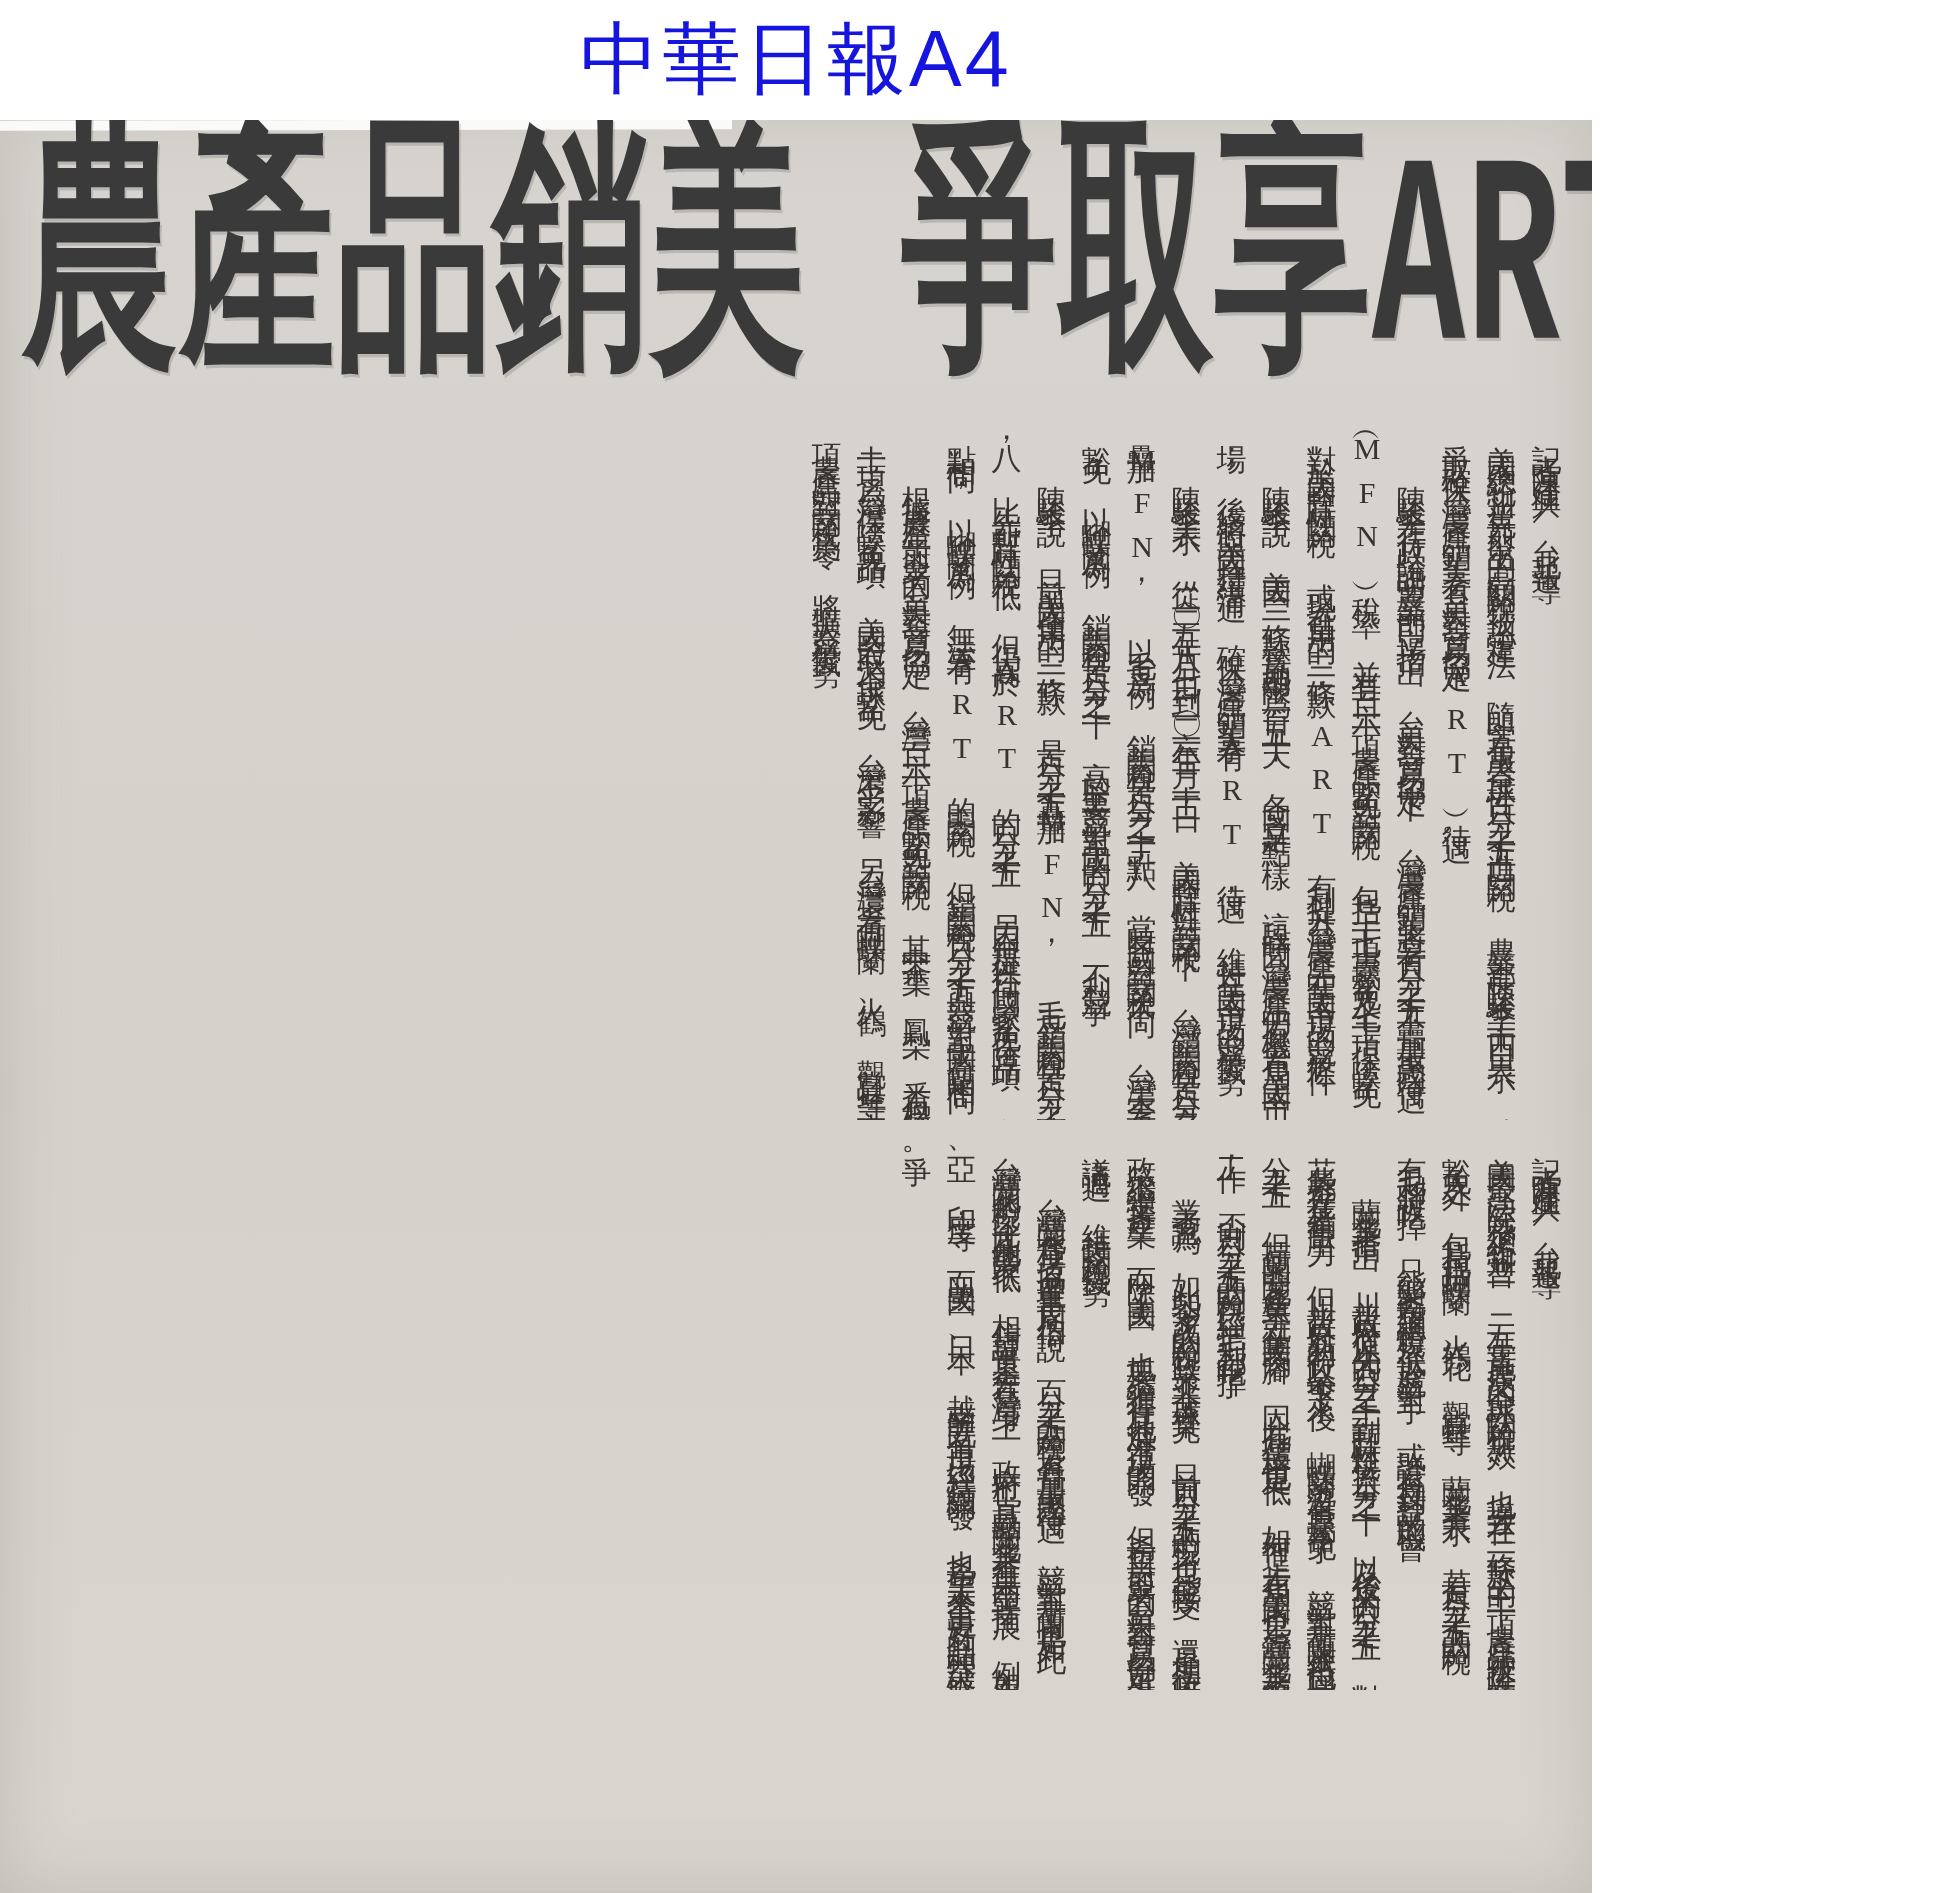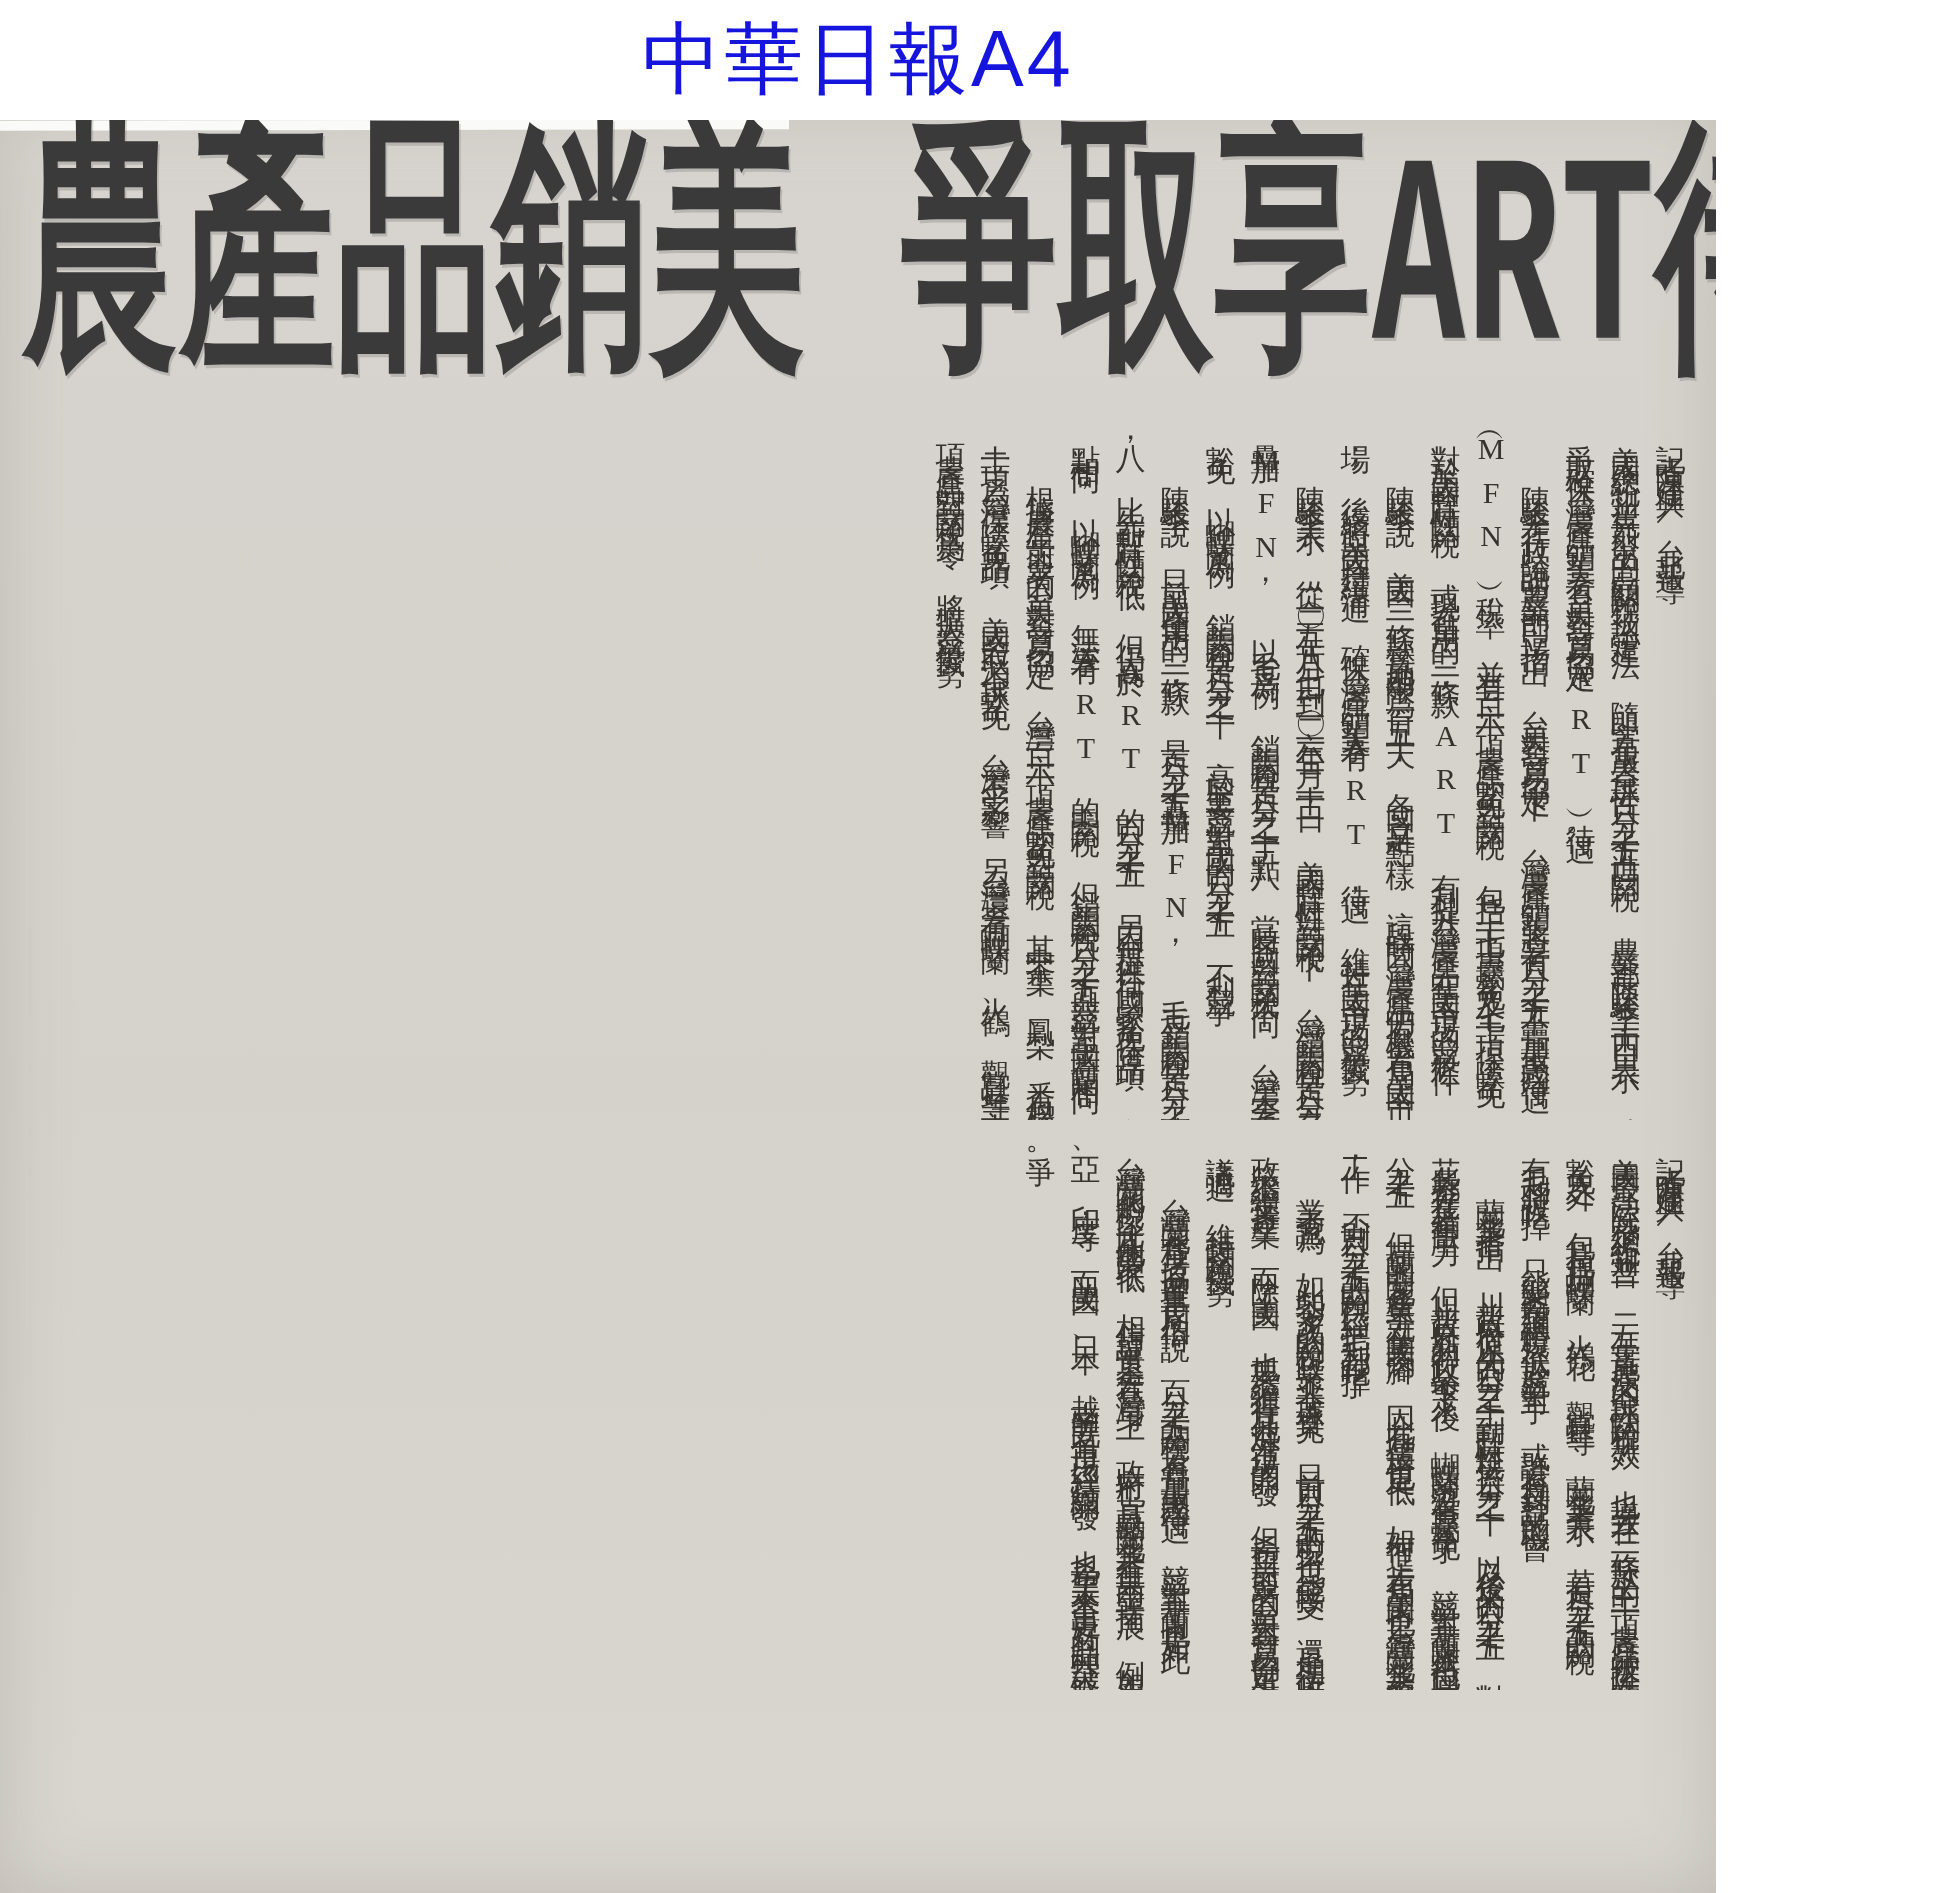--- a/index.html
+++ b/index.html
@@ -4,21 +4,21 @@
 <style>
   html, body {
     margin: 0;
     padding: 0;
     background: #ffffff;
     width: 1952px;
     height: 1894px;
     overflow: hidden;
   }
   .page {
-    width: 1716px;
+    width: 1592px;
     height: 1894px;
     position: relative;
     font-family: "Liberation Sans", sans-serif;
   }
   
   .masthead {
     height: 120px;
     background: #ffffff;
     display: flex;
     align-items: center;

